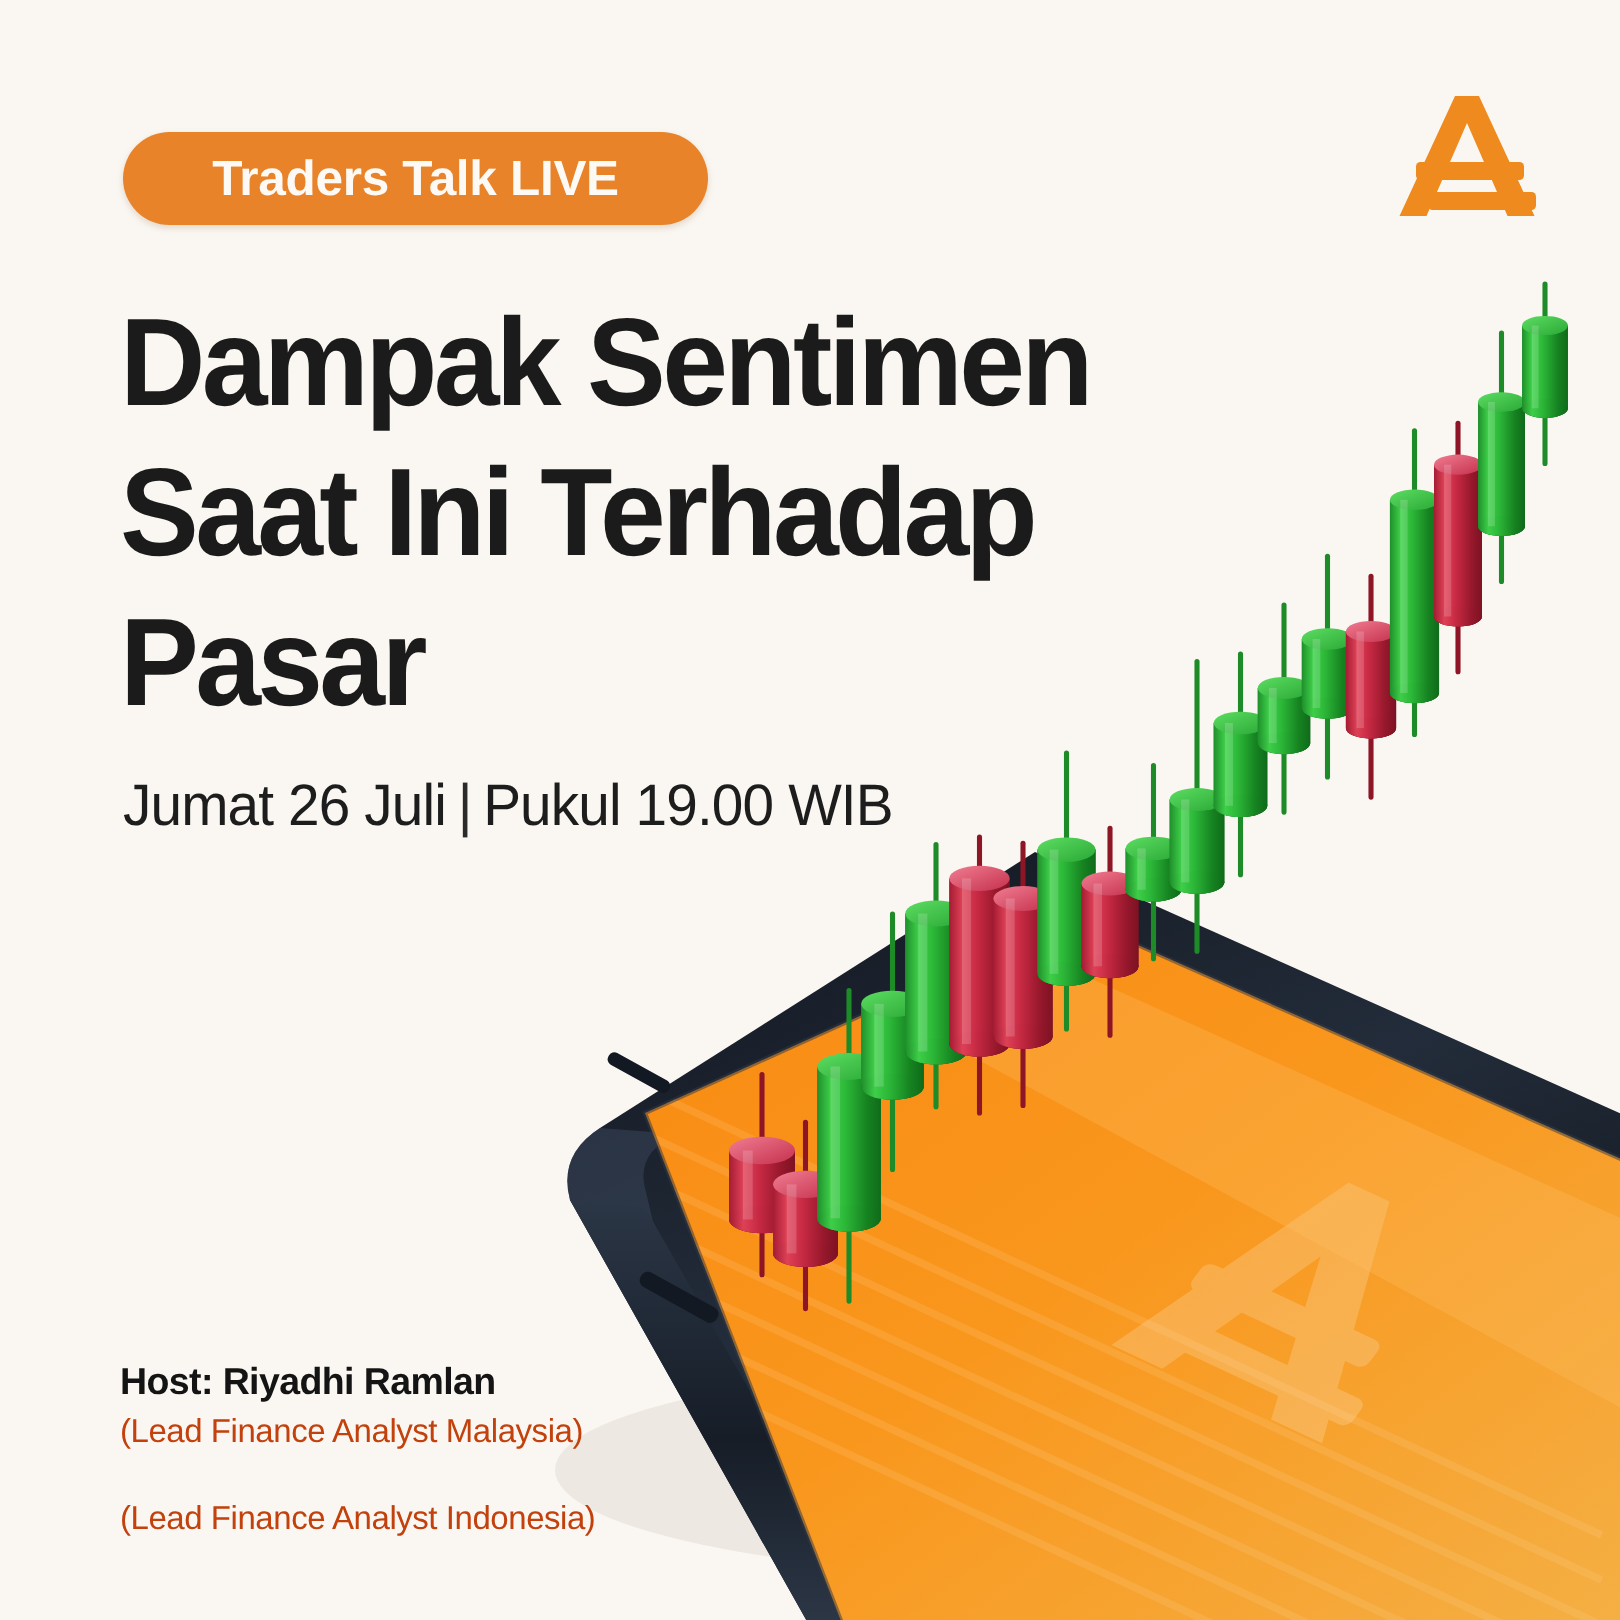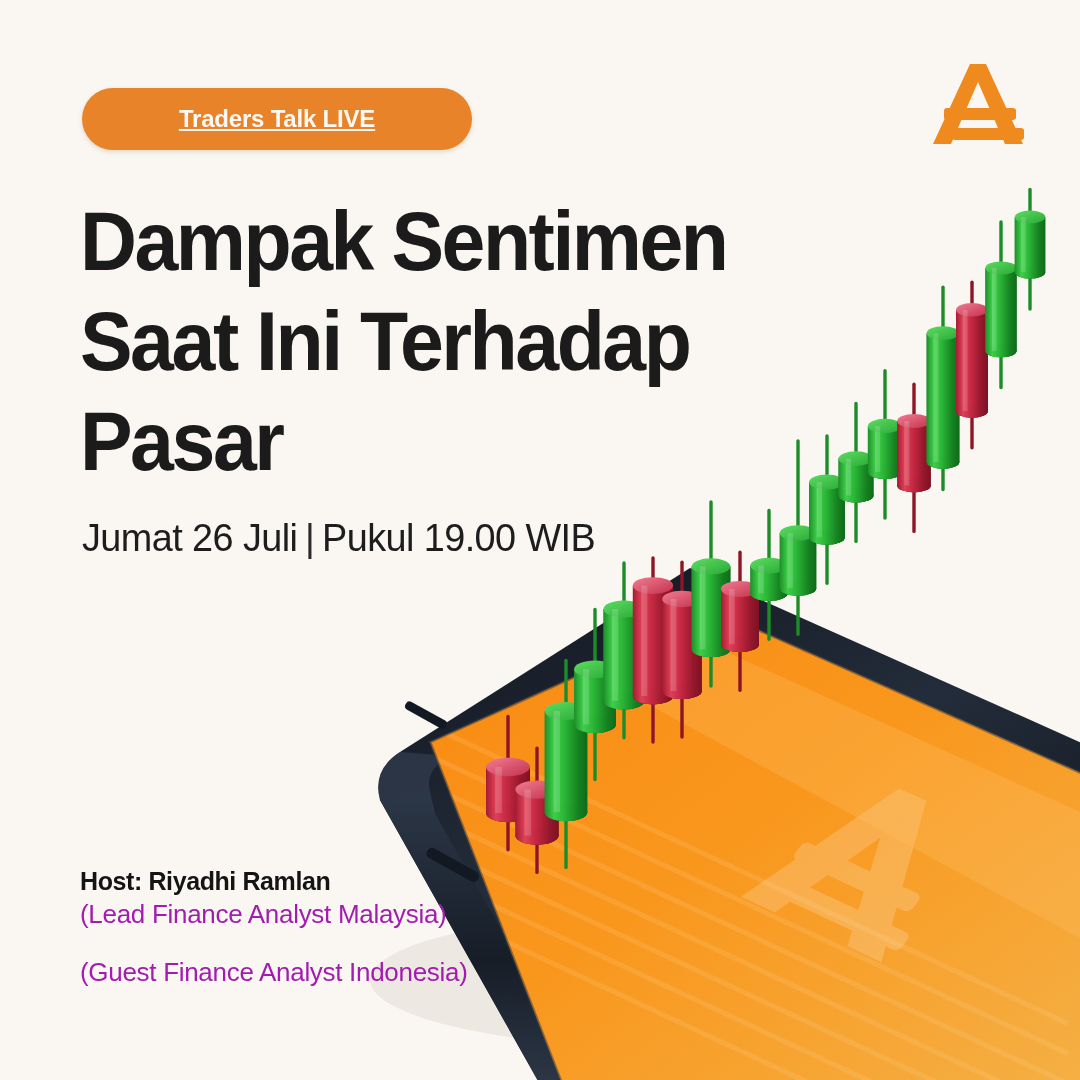--- a/index.html
+++ b/index.html
@@ -19,22 +19,22 @@
 
   .badge{
     position:absolute;left:82px;top:88px;
     height:62px;min-width:390px;
     display:flex;align-items:center;justify-content:center;
     background:#e8832a;border-radius:34px;
     box-shadow:0 2px 5px rgba(120,70,20,.18);
     padding:0 30px;box-sizing:border-box;
   }
   .badge-text{
-    color:#fdf9f4;font-size:24px;font-weight:bold;
-    letter-spacing:-.2px;white-space:nowrap;text-decoration:underline;
+    color:#fdf9f4;font-size:33px;font-weight:bold;
+    letter-spacing:-.2px;white-space:nowrap;
   }
 
   .headline{
     position:absolute;left:80px;top:192px;
     color:#1b1b1b;
     font-size:83px;font-weight:bold;
     line-height:100px;letter-spacing:-2.6px;
     transform:scaleX(.95);transform-origin:left top;
     white-space:nowrap;
   }
@@ -45,24 +45,24 @@
     color:#1d1d1d;font-size:39px;font-weight:normal;
     letter-spacing:-.6px;white-space:nowrap;
     transform:scaleX(.97);transform-origin:left top;
   }
   .dateline .sep{padding:0 8px;font-weight:300;color:#2a2a2a;}
 
   .credits{position:absolute;left:80px;top:866px;}
   .credit-block{margin-bottom:28px;}
   .credit-name{
     color:#141414;font-size:25px;font-weight:bold;
-    letter-spacing:-.4px;white-space:nowrap;line-height:30px;
+    letter-spacing:-.4px;white-space:nowrap;line-height:30px;margin-top:40px;
   }
   .credit-role{
-    color:#a21caf;font-size:26px;font-weight:normal;
+    color:#c2410c;font-size:22px;font-weight:normal;
     letter-spacing:-.3px;white-space:nowrap;line-height:30px;margin-top:3px;
   }
 
   .logo{position:absolute;left:930px;top:58px;width:100px;height:104px;}
 </style>
 </head>
 <body>
 
 <div id="stage">
 
@@ -420,21 +420,21 @@
     <div class="dateline">
       <span>Jumat 26 Juli</span><span class="sep">|</span><span>Pukul 19.00 WIB</span>
     </div>
 
     <div class="credits">
       <div class="credit-block">
         <div class="credit-name">Host: Riyadhi Ramlan</div>
         <div class="credit-role">(Lead Finance Analyst Malaysia)</div>
       </div>
       <div class="credit-block">
-        <div class="credit-role">(Guest Finance Analyst Indonesia)</div>
+        <div class="credit-role">(Lead Finance Analyst Indonesia)</div>
       </div>
     </div>
 
     <svg class="logo" viewBox="0 0 100 104">
       <g fill="#ef8a1e">
         <polygon points="40,6 56,6 93,86 75,86 48,24 21,86 3,86"></polygon>
         <rect x="14" y="50" width="72" height="12" rx="3"></rect>
         <rect x="22" y="70" width="72" height="12" rx="3"></rect>
       </g>
     </svg>

